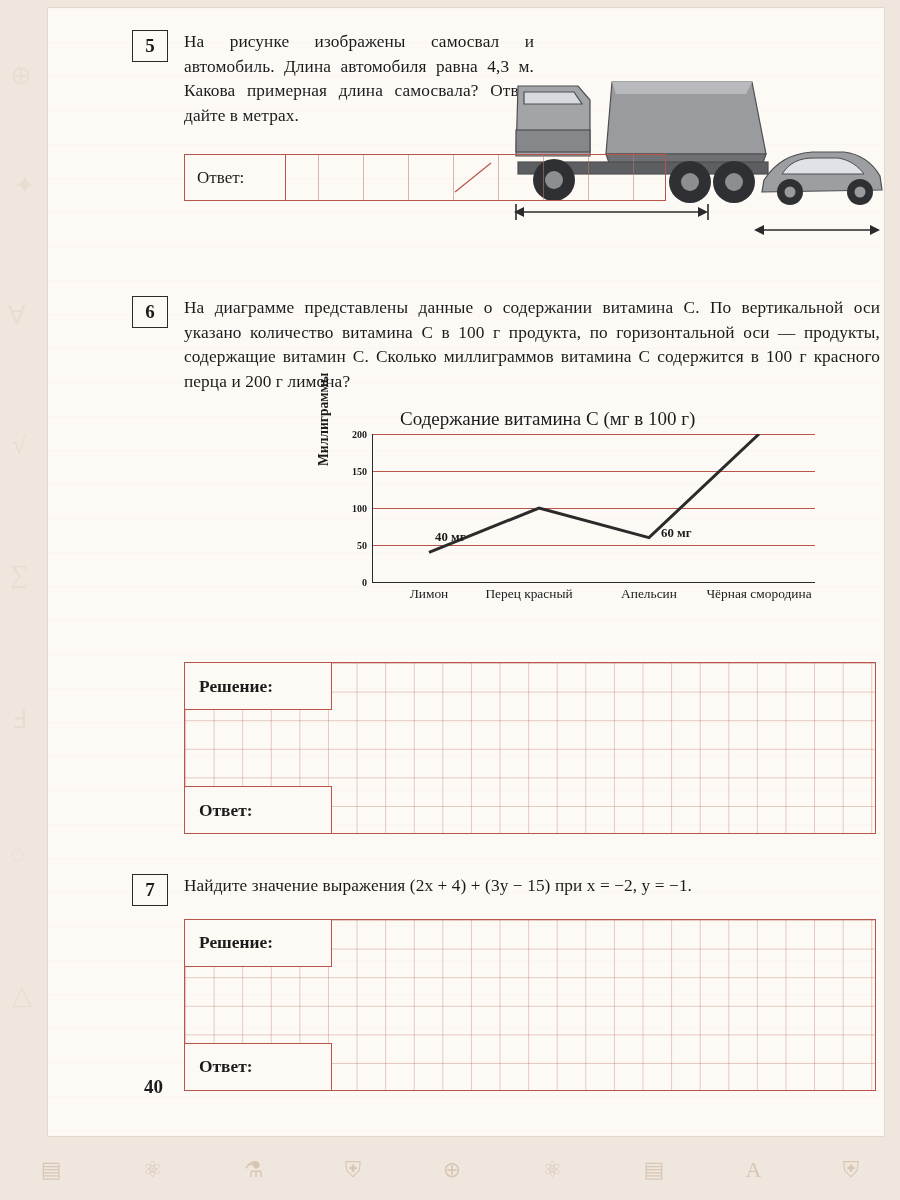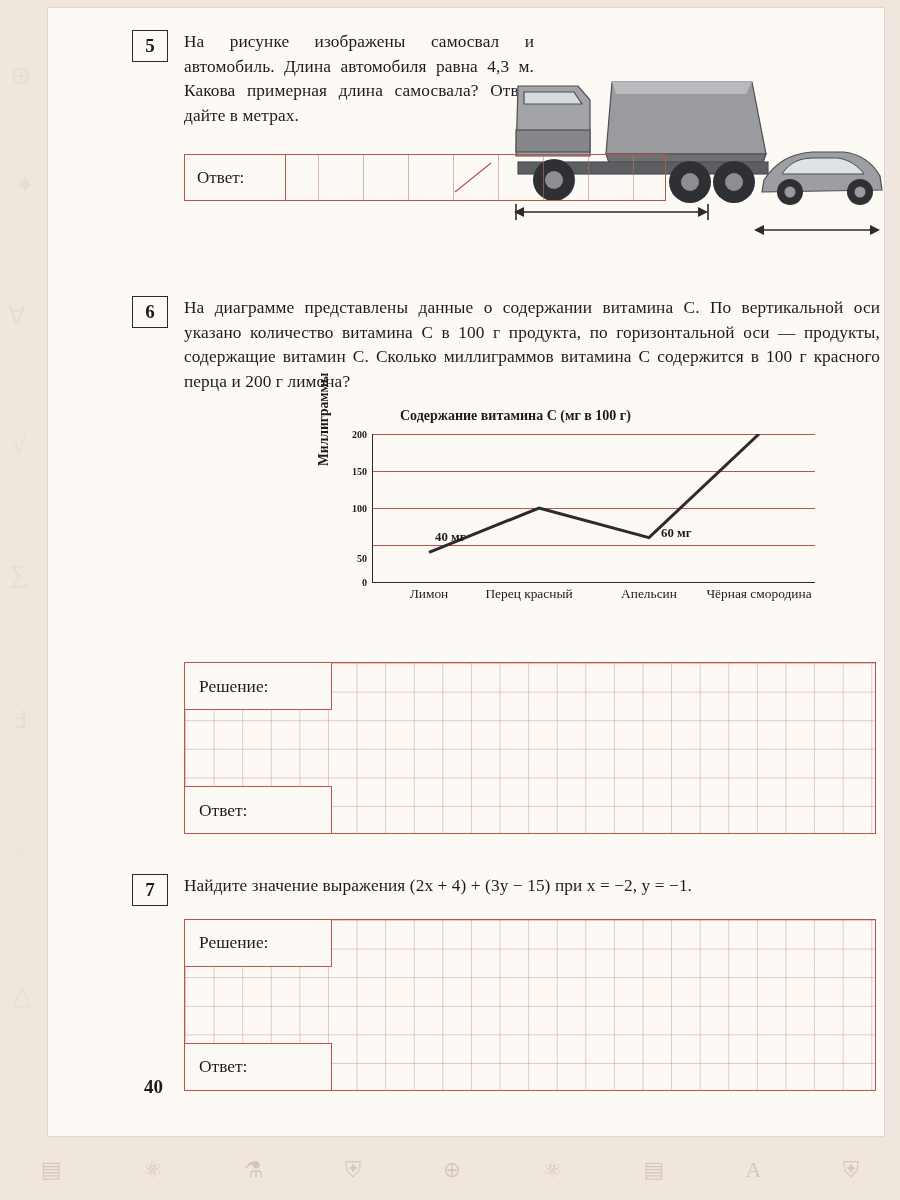--- a/index.html
+++ b/index.html
@@ -70,21 +70,21 @@
   .answer-strip .slash{
     position:absolute;left:268px;top:6px;width:40px;height:33px;
   }
   
   .illus{
     position:absolute;right:-6px;top:4px;width:392px;height:205px;
   }
   
   .chart-wrap{position:relative;margin:14px 0 0 0;height:220px;}
   .chart-title{
-    position:absolute;left:290px;top:0;font-size:14px;font-weight:700;
+    position:absolute;left:290px;top:0;font-size:19px;font-weight:400;
   }
   .chart-ylabel{
     position:absolute;left:206px;top:58px;transform:rotate(-90deg);transform-origin:left top;
     font-size:13.6px;font-weight:700;white-space:nowrap;
   }
   .plot{
     position:absolute;left:262px;top:26px;width:442px;height:148px;
     border-left:1.6px solid #2b2b2b;border-bottom:1.6px solid #2b2b2b;
   }
   .gl{position:absolute;left:0;right:0;height:1px;background:#b8544a;}
@@ -94,20 +94,21 @@
   }
   .xtick{
     position:absolute;top:152px;transform:translateX(-50%);
     text-align:center;font-size:13.4px;line-height:1.15;width:120px;
   }
   .dlabel{position:absolute;font-size:12.8px;font-weight:700;}
   
   .sol-block{
     position:relative;margin-left:74px;margin-top:16px;width:690px;height:170px;
     border:1.4px solid #b8544a;
+    font-weight:bold;
   }
   .sol-block .cells{position:absolute;inset:0;}
   .sol-label{
     position:absolute;left:0;top:0;width:132px;height:46px;background:#fdfaf6;
     display:flex;align-items:center;padding-left:14px;font-size:17.4px;
     border-right:1.4px solid #b8544a;border-bottom:1.4px solid #b8544a;
   }
   .ans-label{
     position:absolute;left:0;bottom:0;width:132px;height:46px;background:#fdfaf6;
     display:flex;align-items:center;padding-left:14px;font-size:17.4px;
@@ -215,21 +216,21 @@
         <div class="chart-ylabel">Миллиграммы</div>
 
         <div class="plot">
 
           <div class="gl" style="top:111px;"></div>
           <div class="gl" style="top:74px;"></div>
           <div class="gl" style="top:37px;"></div>
           <div class="gl" style="top:0px;"></div>
 
           <div class="ytick" style="top:148px;">0</div>
-          <div class="ytick" style="top:124px;padding-left:31px;">50</div>
+          <div class="ytick" style="top:111px;padding-left:31px;">50</div>
           <div class="ytick" style="top:74px;">100</div>
           <div class="ytick" style="top:37px;">150</div>
           <div class="ytick" style="top:0px;">200</div>
 
           <svg viewBox="0 0 442 148" width="442" height="148" style="position:absolute;left:0;top:0;">
             <polyline points="56,118.4 166,74 276,103.6 386,0" fill="none" stroke="#2b2b2b" stroke-width="3"></polyline>
           </svg>
 
           <div class="dlabel" style="left:62px;top:96px;">40 мг</div>
           <div class="dlabel" style="left:288px;top:92px;">60 мг</div>

